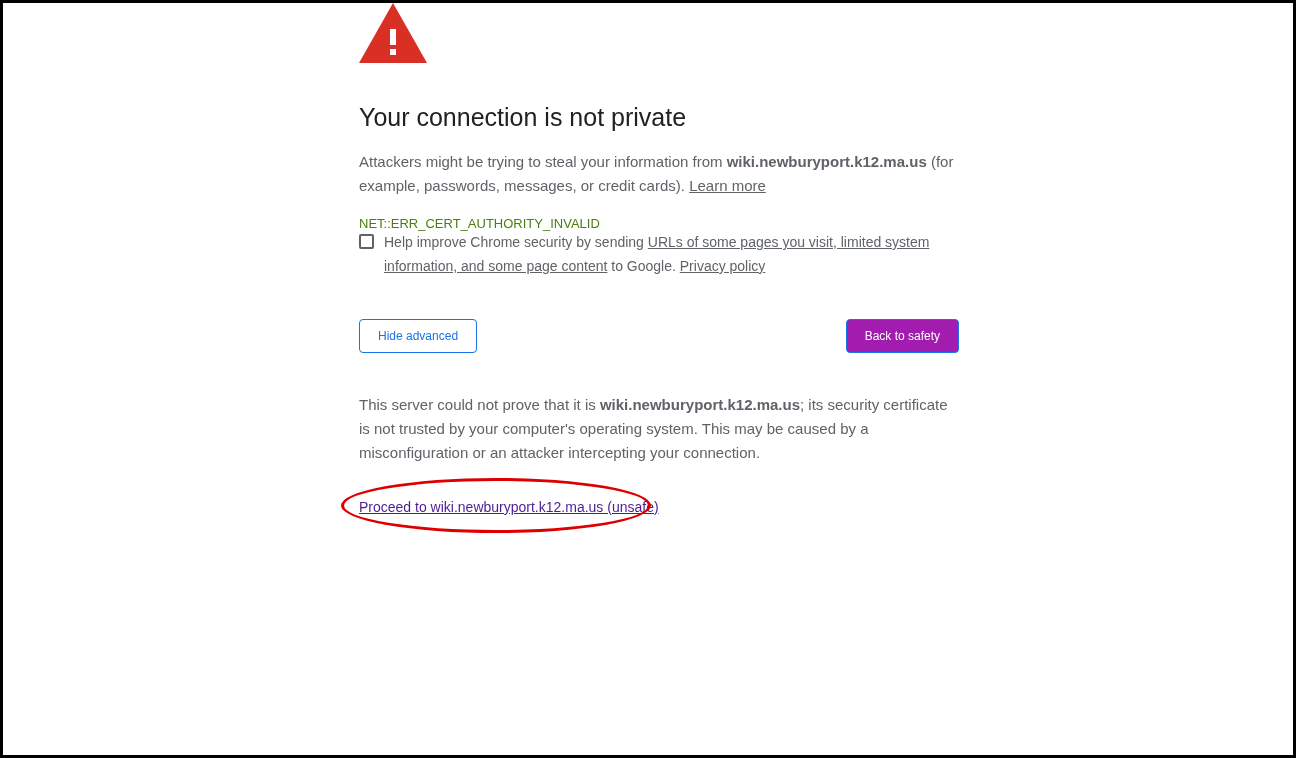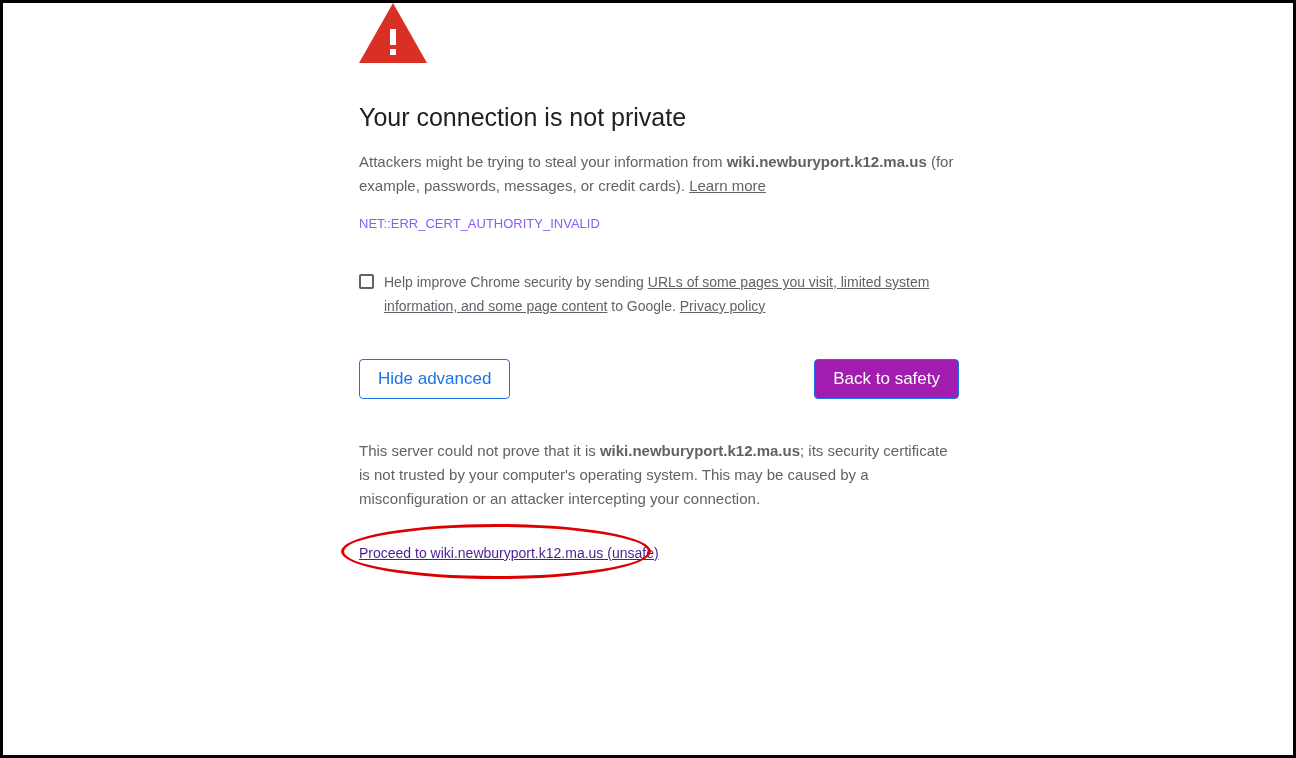--- a/index.html
+++ b/index.html
@@ -40,22 +40,21 @@
     .description strong {
       font-weight: 600;
       color: #5f6368;
     }
     .description a {
       color: #5f6368;
       text-decoration: underline;
     }
     .error-code {
       font-size: 13px;
-      color: #8b5cf6;
-      margin-bottom: 40px;
+      color: #4d7c0f;
     }
     .help-row {
       display: flex;
       align-items: flex-start;
       gap: 10px;
       margin-bottom: 40px;
     }
     .checkbox {
       width: 15px;
       height: 15px;
@@ -74,21 +73,21 @@
       color: #5f6368;
       text-decoration: underline;
     }
     .button-row {
       display: flex;
       justify-content: space-between;
       align-items: center;
       margin-bottom: 40px;
     }
     .btn {
-      font-size: 17px;
+      font-size: 12px;
       padding: 9px 18px;
       border-radius: 4px;
       cursor: pointer;
       font-family: inherit;
     }
     .btn-secondary {
       background: #fff;
       border: 1px solid #1a73e8;
       color: #1a73e8;
     }

